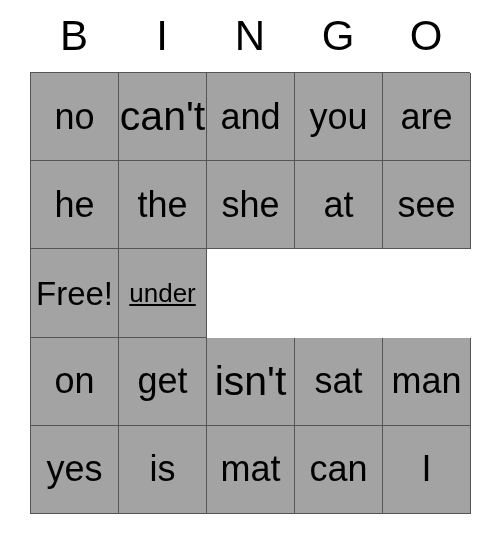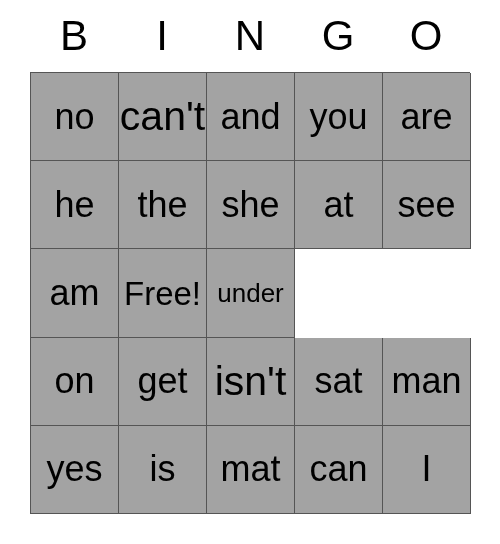--- a/index.html
+++ b/index.html
@@ -75,21 +75,21 @@
   .cell-text {
     font-size: 36px;
     line-height: 1;
     white-space: nowrap;
     color: #000000;
     user-select: none;
   }
   
   .cell-text.fit-tight  { font-size: 33px; }
   .cell-text.fit-tighter{ font-size: 41px; }
-  .cell-text.fit-small  { font-size: 26px; }
+  .cell-text.fit-small  { font-size: 26px; text-decoration: underline; }
 </style>
 </head>
 <body>
 
 <div id="bingo-card">
 
   <div id="bingo-header">
     <div class="header-letter">B</div>
     <div class="header-letter">I</div>
     <div class="header-letter">N</div>
@@ -130,23 +130,20 @@
       <div class="bingo-cell">
           <span class="cell-text">at</span>
         </div>
       <div class="bingo-cell">
           <span class="cell-text">see</span>
         </div>
     </div>
 
     <div class="bingo-row">
       <div class="bingo-cell">
-          <span class="cell-text">am</span>
-        </div>
-      <div class="bingo-cell">
           <span class="cell-text fit-tight">Free!</span>
         </div>
       <div class="bingo-cell">
           <span class="cell-text fit-small">under</span>
         </div>
     </div>
 
     <div class="bingo-row">
       <div class="bingo-cell">
           <span class="cell-text">on</span>

